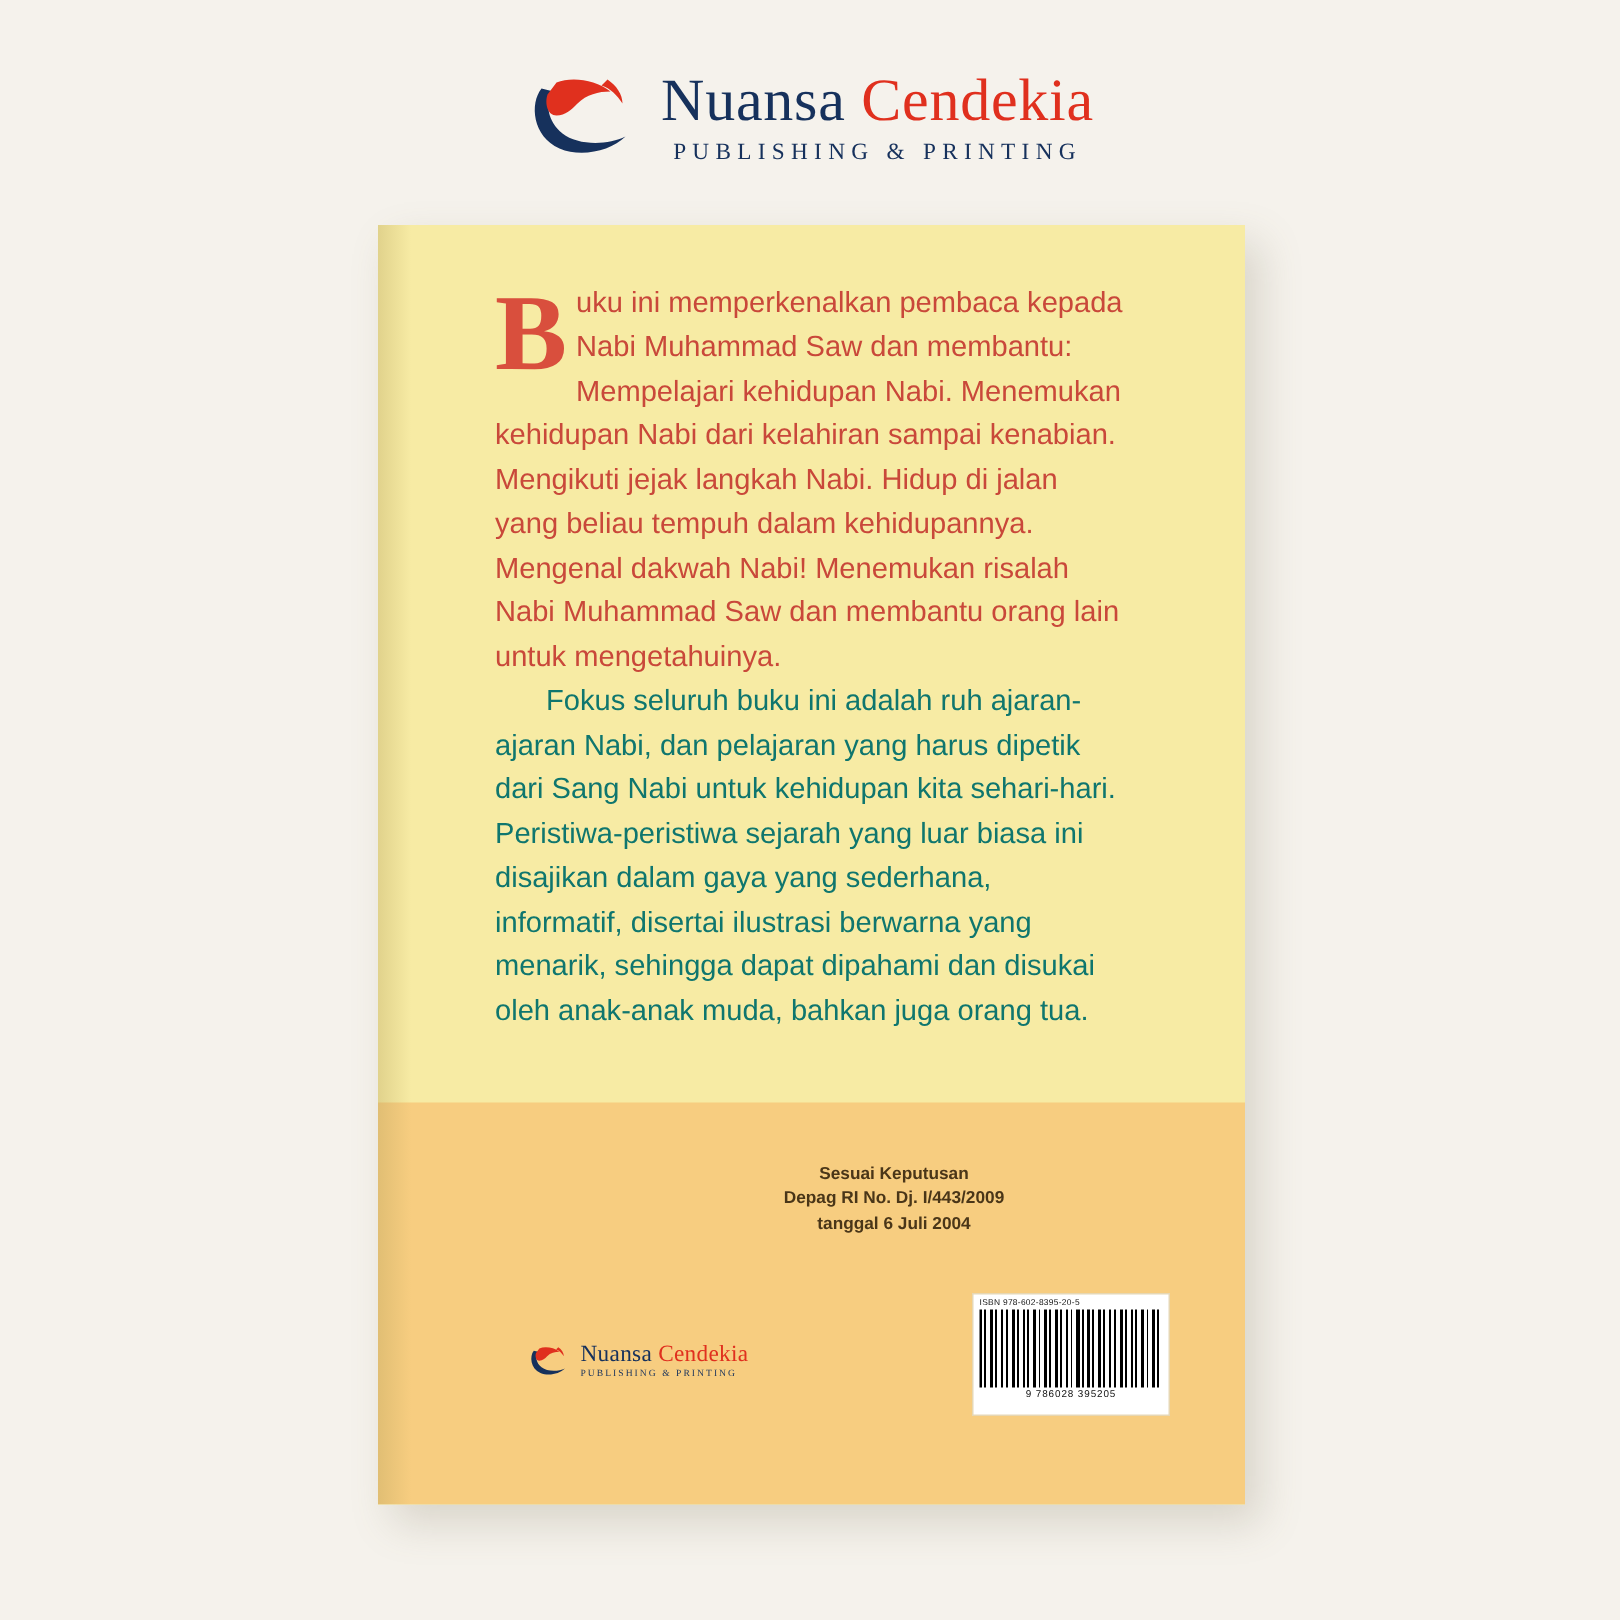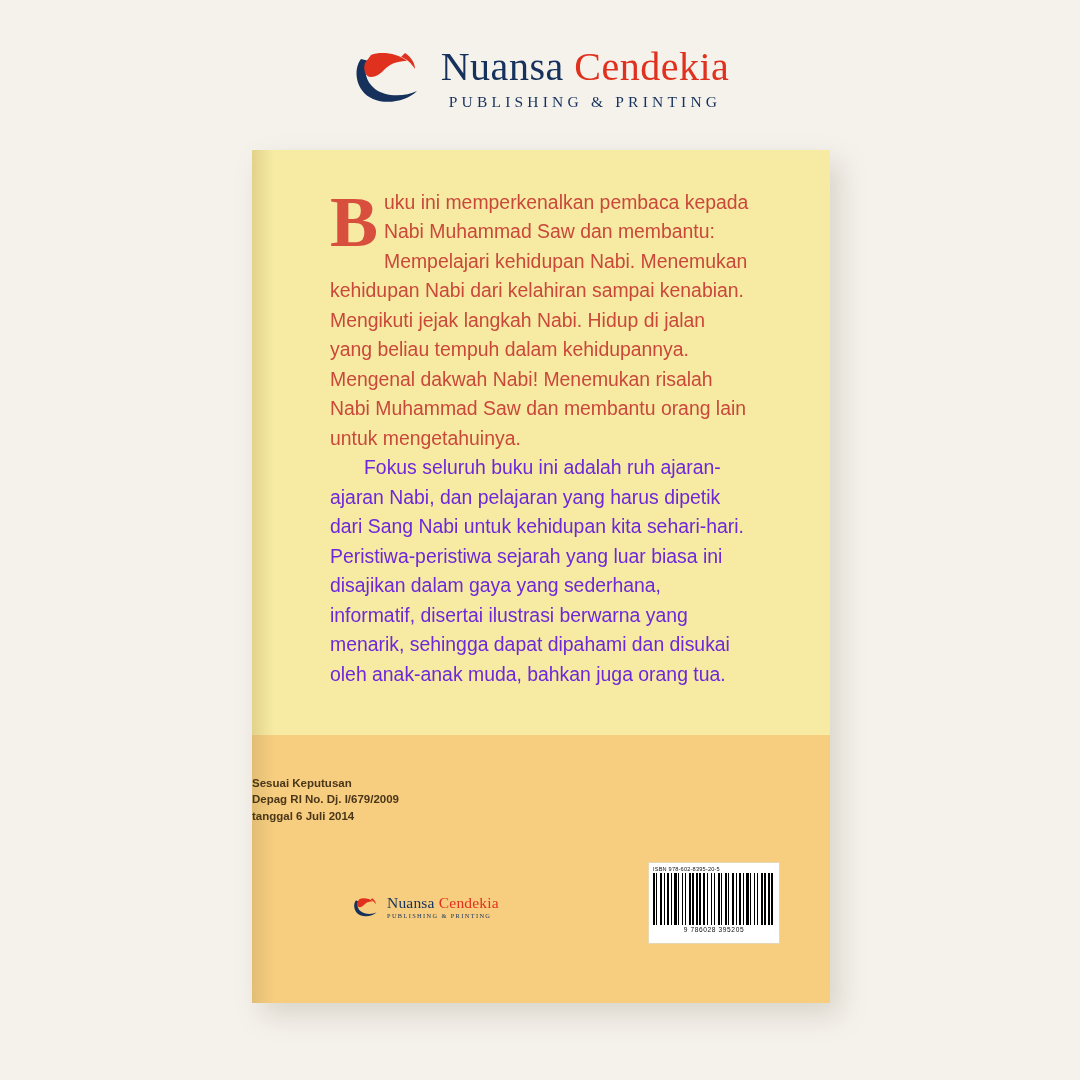--- a/index.html
+++ b/index.html
@@ -112,32 +112,32 @@
     float: left;
     font-family: "Liberation Serif", serif;
     font-size: 72px;
     line-height: 0.78;
     color: #d94f3d;
     font-weight: bold;
     margin: 6px 4px 0 0;
     padding-right: 2px;
   }
   #para-green {
-    color: #6d28d9;
+    color: #0f766e;
     text-indent: 34px;
     margin-top: 14px;
   }
 
   
   #approval-block {
     position: absolute;
     left: 0;
     top: 625px;
     width: 688px;
-    text-align: left;
+    text-align: center;
     color: #4a3618;
     font-size: 11.5px;
     line-height: 1.42;
     font-weight: bold;
     font-family: "Liberation Sans", sans-serif;
   }
   #approval-block div { white-space: nowrap; }
 
   
   #cover-footer-logo {
@@ -238,22 +238,22 @@
   <div id="cover-bottom"></div>
   <div class="spine"></div>
 
   <div id="blurb">
     <p id="para-red"><span id="dropcap">B</span><span>uku ini memperkenalkan pembaca kepada Nabi Muhammad Saw dan membantu: Mempelajari kehidupan Nabi. Menemukan kehidupan Nabi dari kelahiran sampai kenabian. Mengikuti jejak langkah Nabi. Hidup di jalan yang beliau tempuh dalam kehidupannya. Mengenal dakwah Nabi! Menemukan risalah Nabi Muhammad Saw dan membantu orang lain untuk mengetahuinya.</span></p>
     <p id="para-green">Fokus seluruh buku ini adalah ruh ajaran-ajaran Nabi, dan pelajaran yang harus dipetik dari Sang Nabi untuk kehidupan kita sehari-hari. Peristiwa-peristiwa sejarah yang luar biasa ini disajikan dalam gaya yang sederhana, informatif, disertai ilustrasi berwarna yang menarik, sehingga dapat dipahami dan disukai oleh anak-anak muda, bahkan juga orang tua.</p>
   </div>
 
   <div id="approval-block">
     <div>Sesuai Keputusan</div>
-    <div>Depag RI No. Dj. I/679/2009</div>
-    <div>tanggal 6 Juli 2014</div>
+    <div>Depag RI No. Dj. I/443/2009</div>
+    <div>tanggal 6 Juli 2004</div>
   </div>
 
   <div id="cover-footer-logo">
     <span class="logo-mark-sm">
       <svg viewBox="0 0 72 62" width="27" height="23" aria-hidden="true">
         <path d="M10 12 C 2 22, 4 44, 22 52 C 36 58, 56 54, 66 44 C 54 50, 34 50, 24 42 C 14 34, 12 22, 18 14 Z" fill="#16315c"></path>
         <path d="M20 8 C 30 4, 46 6, 56 14 C 48 14, 40 16, 34 22 C 30 26, 26 30, 20 30 C 14 30, 12 22, 14 16 Z" fill="#e0301e"></path>
         <path d="M54 6 C 60 10, 64 16, 64 22 C 60 16, 56 12, 50 10 Z" fill="#e0301e"></path>
       </svg>
     </span>

